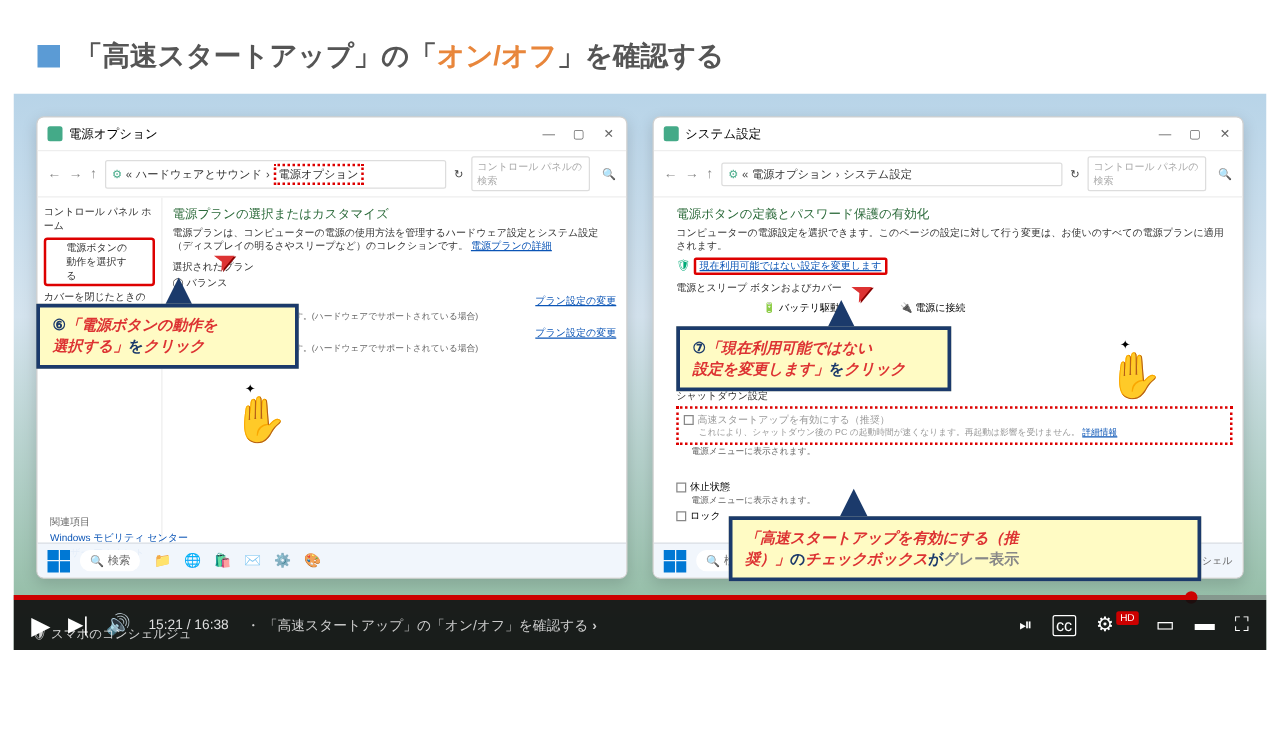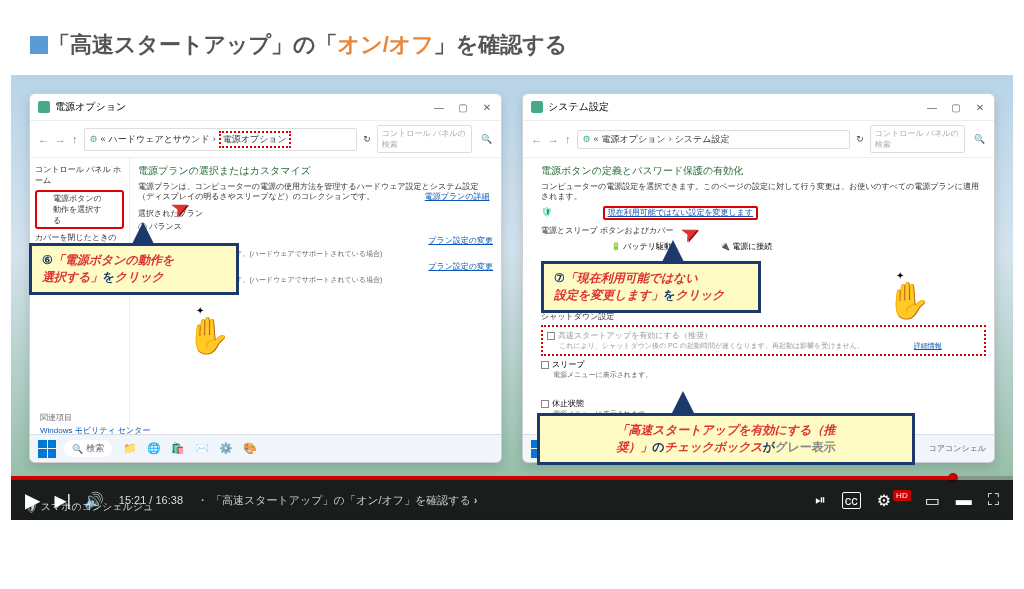--- a/index.html
+++ b/index.html
@@ -1,20 +1,20 @@
 <!DOCTYPE html>
 <html><head>
 <meta charset="utf-8">
 <style>
 * { margin: 0; padding: 0; box-sizing: border-box; }
 body { font-family: "Meiryo", "Hiragino Sans", sans-serif; background: #f5f5f5; width: 1024px; height: 589px; overflow: hidden; }
 
 .page { width: 1024px; height: 589px; background: #fff; position: relative; }
 
-.title-row { display: flex; align-items: center; padding: 30px 30px 15px 30px; }
+.title-row { display: flex; align-items: center; gap: 12px; padding: 30px 30px 15px 30px; }
 .title-block { width: 18px; height: 18px; background: #5b9bd5; }
 .title-text { font-size: 22px; font-weight: bold; color: #555; }
 .highlight-orange { color: #e8863b; }
 
 .video-area { position: relative; width: 1002px; height: 445px; margin: 0 11px; background: linear-gradient(180deg, #b8d4e8 0%, #d4e3ee 40%, #8bb89c 100%); }
 
 .dual { display: flex; gap: 20px; padding: 18px 18px 0 18px; height: 100%; }
 .pane { flex: 1; position: relative; }
 
 .win { background: #fff; border: 1px solid #d0d0d0; border-radius: 6px; box-shadow: 0 4px 12px rgba(0,0,0,0.15); width: 100%; height: 370px; position: relative; overflow: hidden; display: flex; flex-direction: column; }
@@ -36,33 +36,33 @@
 .win-body { flex: 1; display: flex; font-size: 9px; overflow: hidden; }
 .sidebar { width: 100px; padding: 6px 5px; border-right: 1px solid #eee; color: #0b55b6; }
 .sidebar-title { color: #333; font-size: 8px; margin-bottom: 4px; }
 .sidebar-link { font-size: 8px; margin-bottom: 3px; cursor: pointer; }
 .sidebar-link.hot { border: 2px solid #d00; border-radius: 3px; padding: 1px 16px; color: #333; }
 .sidebar-link.hot2 { color: #333; }
 
 .content { flex: 1; padding: 6px 8px; position: relative; }
 .content h3 { color: #2b6a3a; font-size: 10px; font-weight: normal; margin-bottom: 4px; }
 .content p { font-size: 8px; color: #333; line-height: 1.3; margin-bottom: 3px; }
-.link { color: #0b55b6; text-decoration: underline; margin-left: 48px; }
+.link { color: #0b55b6; text-decoration: underline; }
 .link-hot { border: 2px solid #d00; border-radius: 2px; padding: 0 3px; display: inline-block; }
 .sub { font-size: 8px; color: #333; margin-top: 6px; }
 .sub-right { text-align: right; font-size: 8px; }
 .shutdown-box { border: 2px dotted #d00; padding: 3px 4px; margin-top: 3px; font-size: 8px; }
 .gray-check { color: #999; }
 .checkbox-sq { display: inline-block; width: 8px; height: 8px; border: 1px solid #888; margin-right: 3px; vertical-align: middle; }
 
 .callout { position: absolute; background: #fffbc4; border: 3px solid #1b3a6b; padding: 6px 10px; font-size: 12px; font-weight: bold; color: #1b3a6b; z-index: 50; }
 .callout .red { color: #d33; font-style: italic; }
 .callout1 { top: 168px; left: 18px; width: 210px; }
 .callout2 { top: 186px; left: 530px; width: 220px; }
-.callout3 { top: 338px; left: 526px; width: 378px; font-size: 12px; border-width: 3px; text-align: center; }
+.callout3 { top: 338px; left: 572px; width: 378px; font-size: 12px; border-width: 3px; }
 .callout3 .gray { color: #888; }
 
 .pointer-tail { position: absolute; width: 0; height: 0; z-index: 49; }
 .pointer-tail.t1 { top: 147px; left: 120px; border-left: 12px solid transparent; border-right: 12px solid transparent; border-bottom: 24px solid #1b3a6b; }
 .pointer-tail.t2 { top: 165px; left: 650px; border-left: 12px solid transparent; border-right: 12px solid transparent; border-bottom: 24px solid #1b3a6b; }
 .pointer-tail.t3 { top: 316px; left: 660px; border-left: 12px solid transparent; border-right: 12px solid transparent; border-bottom: 24px solid #1b3a6b; }
 
 .cursor-arrow { position: absolute; z-index: 40; font-size: 22px; color: #d33; transform: rotate(-25deg); text-shadow: 1px 1px 0 #800; }
 .ca1 { top: 120px; left: 160px; }
 .ca2 { top: 145px; left: 670px; }
@@ -220,21 +220,20 @@
               <div style="display:flex;gap:48px;margin:4px 0 4px 70px;font-size:8px">
                 <span>🔋 <span>バッテリ駆動</span></span>
                 <span>🔌 <span>電源に接続</span></span>
               </div>
               <div style="height:50px"></div>
               <p class="sub">シャットダウン設定</p>
               <div class="shutdown-box">
                 <div class="gray-check"><span class="checkbox-sq"></span><span>高速スタートアップを有効にする（推奨）</span></div>
                 <div style="font-size:7px;color:#999;margin-left:12px"><span>これにより、シャットダウン後の PC の起動時間が速くなります。再起動は影響を受けません。</span> <span class="link">詳細情報</span></div>
               </div>
-              <div style="font-size:8px;margin-top:3px"><span class="checkbox-sq"></span><span>スリープ</span></div>
               <div style="font-size:7px;color:#666;margin-left:12px">電源メニューに表示されます。</div>
               <div style="font-size:8px;margin-top:18px"><span class="checkbox-sq"></span><span>休止状態</span></div>
               <div style="font-size:7px;color:#666;margin-left:12px">電源メニューに表示されます。</div>
               <div style="font-size:8px;margin-top:2px"><span class="checkbox-sq"></span><span>ロック</span></div>
             </div>
           </div>
           <div class="taskbar">
             <div class="tb-start">
                 <span></span>
                 <span></span>

